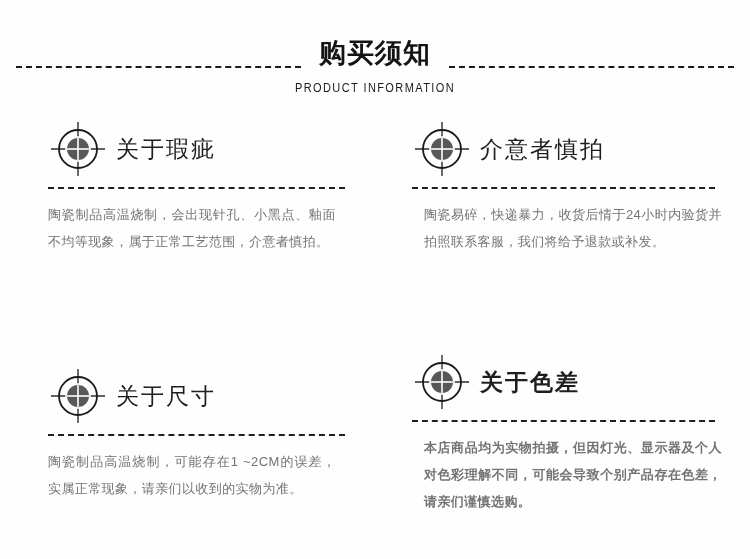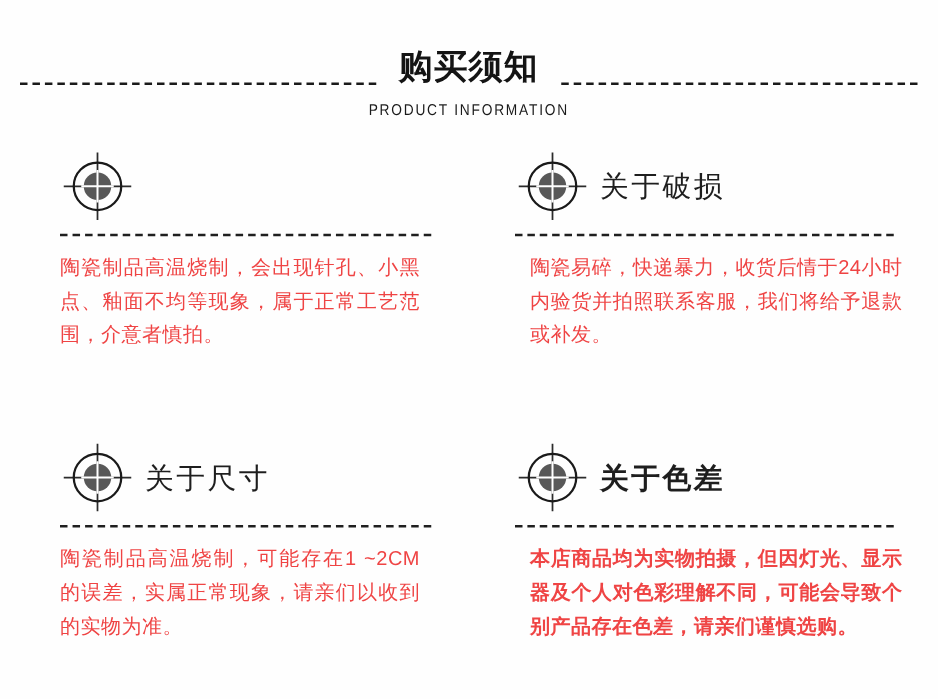--- a/index.html
+++ b/index.html
@@ -119,23 +119,23 @@
   .block-rule {
     margin-top: 7px;
     height: 0;
     border-top: 2px dashed #1f1f1f;
   }
   .block-left .block-rule  { width: 297px; }
   .block-right .block-rule { width: 303px; }
 
   .block-body {
     margin-top: 12px;
-    font-size: 16px;
+    font-size: 13px;
     line-height: 27px;
-    color: #ef4444;
+    color: #737373;
     letter-spacing: 0.4px;
     text-align: justify;
   }
   .block-left .block-body  { width: 288px; }
   .block-right .block-body { width: 298px; margin-left: 12px; }
 
   .row-2 { height: 220px; align-items: center; }
   .row-2 .block-left  { padding-left: 48px; }
   .row-2 .block-right { padding-left: 37px; font-weight: bold; }
 </style>
@@ -162,38 +162,39 @@
           <span class="xhair">
             <svg width="60" height="60" viewBox="0 0 60 60">
               <line x1="30" y1="3" x2="30" y2="57" stroke="#2b2b2b" stroke-width="1.4"></line>
               <line x1="3" y1="30" x2="57" y2="30" stroke="#2b2b2b" stroke-width="1.4"></line>
               <circle cx="30" cy="30" r="19" fill="none" stroke="#1a1a1a" stroke-width="1.8"></circle>
               <circle cx="30" cy="30" r="11" fill="#585858"></circle>
               <line x1="30" y1="17" x2="30" y2="43" stroke="#ffffff" stroke-width="1.6"></line>
               <line x1="17" y1="30" x2="43" y2="30" stroke="#ffffff" stroke-width="1.6"></line>
             </svg>
           </span>
+          <span class="block-title">关于瑕疵</span>
         </div>
         <div class="block-rule"></div>
         <div class="block-body">陶瓷制品高温烧制，会出现针孔、小黑点、釉面不均等现象，属于正常工艺范围，介意者慎拍。</div>
       </div>
 
       <div class="block block-right">
         <div class="block-head">
           <span class="xhair">
             <svg width="60" height="60" viewBox="0 0 60 60">
               <line x1="30" y1="3" x2="30" y2="57" stroke="#2b2b2b" stroke-width="1.4"></line>
               <line x1="3" y1="30" x2="57" y2="30" stroke="#2b2b2b" stroke-width="1.4"></line>
               <circle cx="30" cy="30" r="19" fill="none" stroke="#1a1a1a" stroke-width="1.8"></circle>
               <circle cx="30" cy="30" r="11" fill="#585858"></circle>
               <line x1="30" y1="17" x2="30" y2="43" stroke="#ffffff" stroke-width="1.6"></line>
               <line x1="17" y1="30" x2="43" y2="30" stroke="#ffffff" stroke-width="1.6"></line>
             </svg>
           </span>
-          <span class="block-title">关于破损</span>
+          <span class="block-title">介意者慎拍</span>
         </div>
         <div class="block-rule"></div>
         <div class="block-body">陶瓷易碎，快递暴力，收货后情于24小时内验货并拍照联系客服，我们将给予退款或补发。</div>
       </div>
 
     </div>
 
     <div class="row row-2">
 
       <div class="block block-left">

